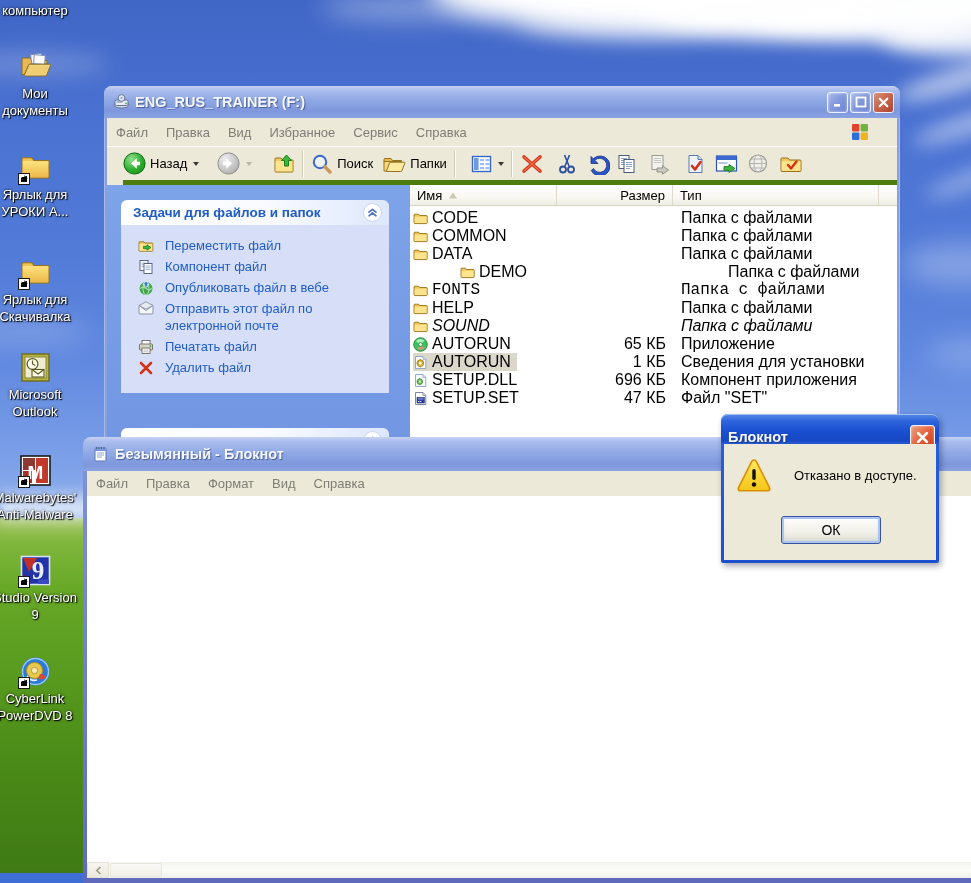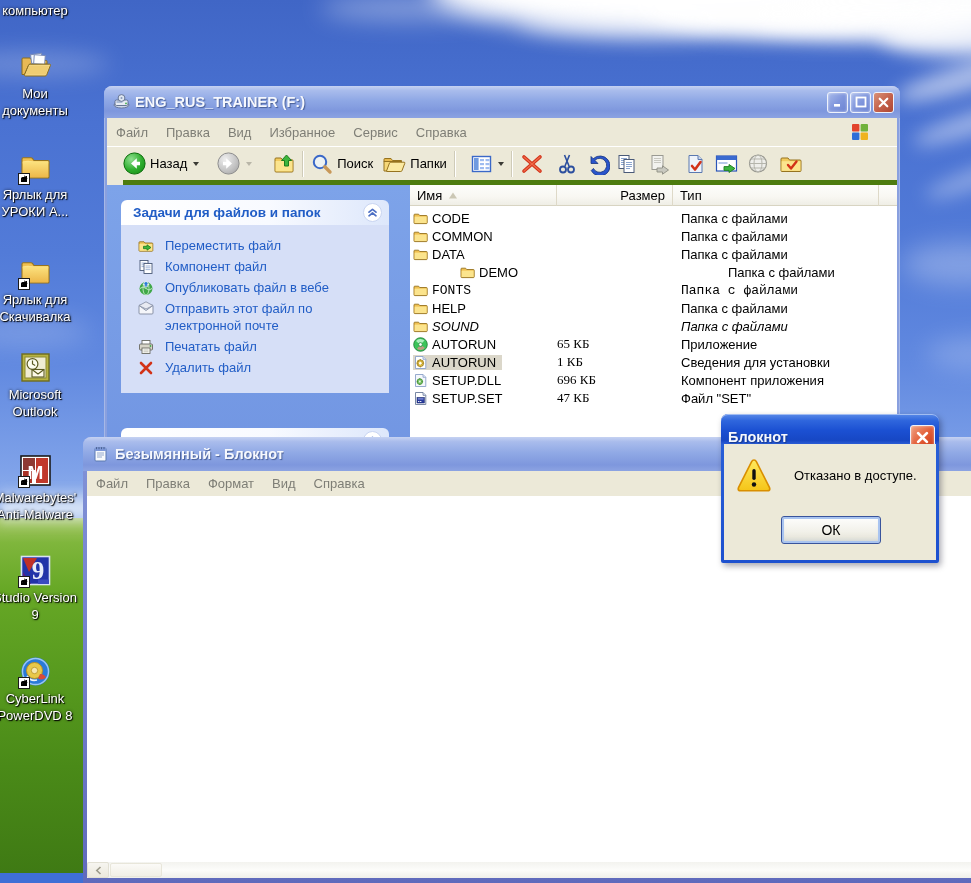--- a/index.html
+++ b/index.html
@@ -69,26 +69,26 @@
   .titem{display:flex;align-items:flex-start;gap:11px;color:#215dc6;font-size:13px;line-height:16.5px;
     margin-bottom:4.5px;}
   .titem .ic{width:16px;height:16px;flex:0 0 auto;margin-top:0;}
   .titem .ic svg{width:16px;height:16px;display:block;}
   
   .filelist{position:absolute;left:303px;right:0;top:0;bottom:0;background:#fff;}
   .lhead{position:absolute;left:0;right:0;top:0;height:21px;display:flex;font-size:13px;color:#000;}
   .lhead .hcell{background:linear-gradient(180deg,#fdfdfb 0%,#f8f7f2 60%,#efeee6 100%);
     border-right:1px solid #ded9c8;border-bottom:1px solid #d8d4c2;box-sizing:border-box;
     display:flex;align-items:center;padding:0 7px;}
-  .lrow{position:absolute;left:0;right:0;height:18px;display:flex;align-items:center;font-size:13px;color:#000;}
+  .lrow{position:absolute;left:0;right:0;height:18px;display:flex;align-items:center;font-size:16px;color:#000;}
   .lrow .c-name{width:147px;display:flex;align-items:center;box-sizing:border-box;padding-left:3px;overflow:visible;white-space:nowrap;}
   .lrow .c-name .sel{display:flex;align-items:center;}
   .lrow .c-name .ic{width:15px;height:15px;margin-right:4px;flex:0 0 auto;}
   .lrow .c-name .ic svg{width:15px;height:15px;display:block;}
-  .lrow .c-size{width:116px;box-sizing:border-box;padding-right:7px;font-family:Liberation Serif, serif;}
+  .lrow .c-size{width:116px;text-align:right;box-sizing:border-box;padding-right:7px;}
   .lrow .c-type{box-sizing:border-box;padding-left:8px;}
   
   #notepad{position:absolute;left:83px;top:437px;width:897px;height:446px;
     background:linear-gradient(180deg,#93a7e6 0%,#7f90d6 8%,#6f7cc8 60%,#5f6abc 100%);
     border-radius:8px 0 0 0;}
   #notepad .titlebar{position:absolute;left:0;top:0;right:0;height:34px;border-radius:8px 0 0 0;padding-top:3px;
     background:linear-gradient(180deg,#c6d2f2 0%,#a9bcec 14%,#8fa8e5 48%,#7e97dd 82%,#8ca3e2 100%);
     display:flex;align-items:center;padding:0 6px;box-sizing:border-box;}
   #notepad .titlebar .ticon{width:17px;height:17px;margin:0 6px 0 3px;flex:0 0 auto;}
   #notepad .body{position:absolute;left:4px;right:0;top:34px;bottom:5px;background:#ece9d8;}

